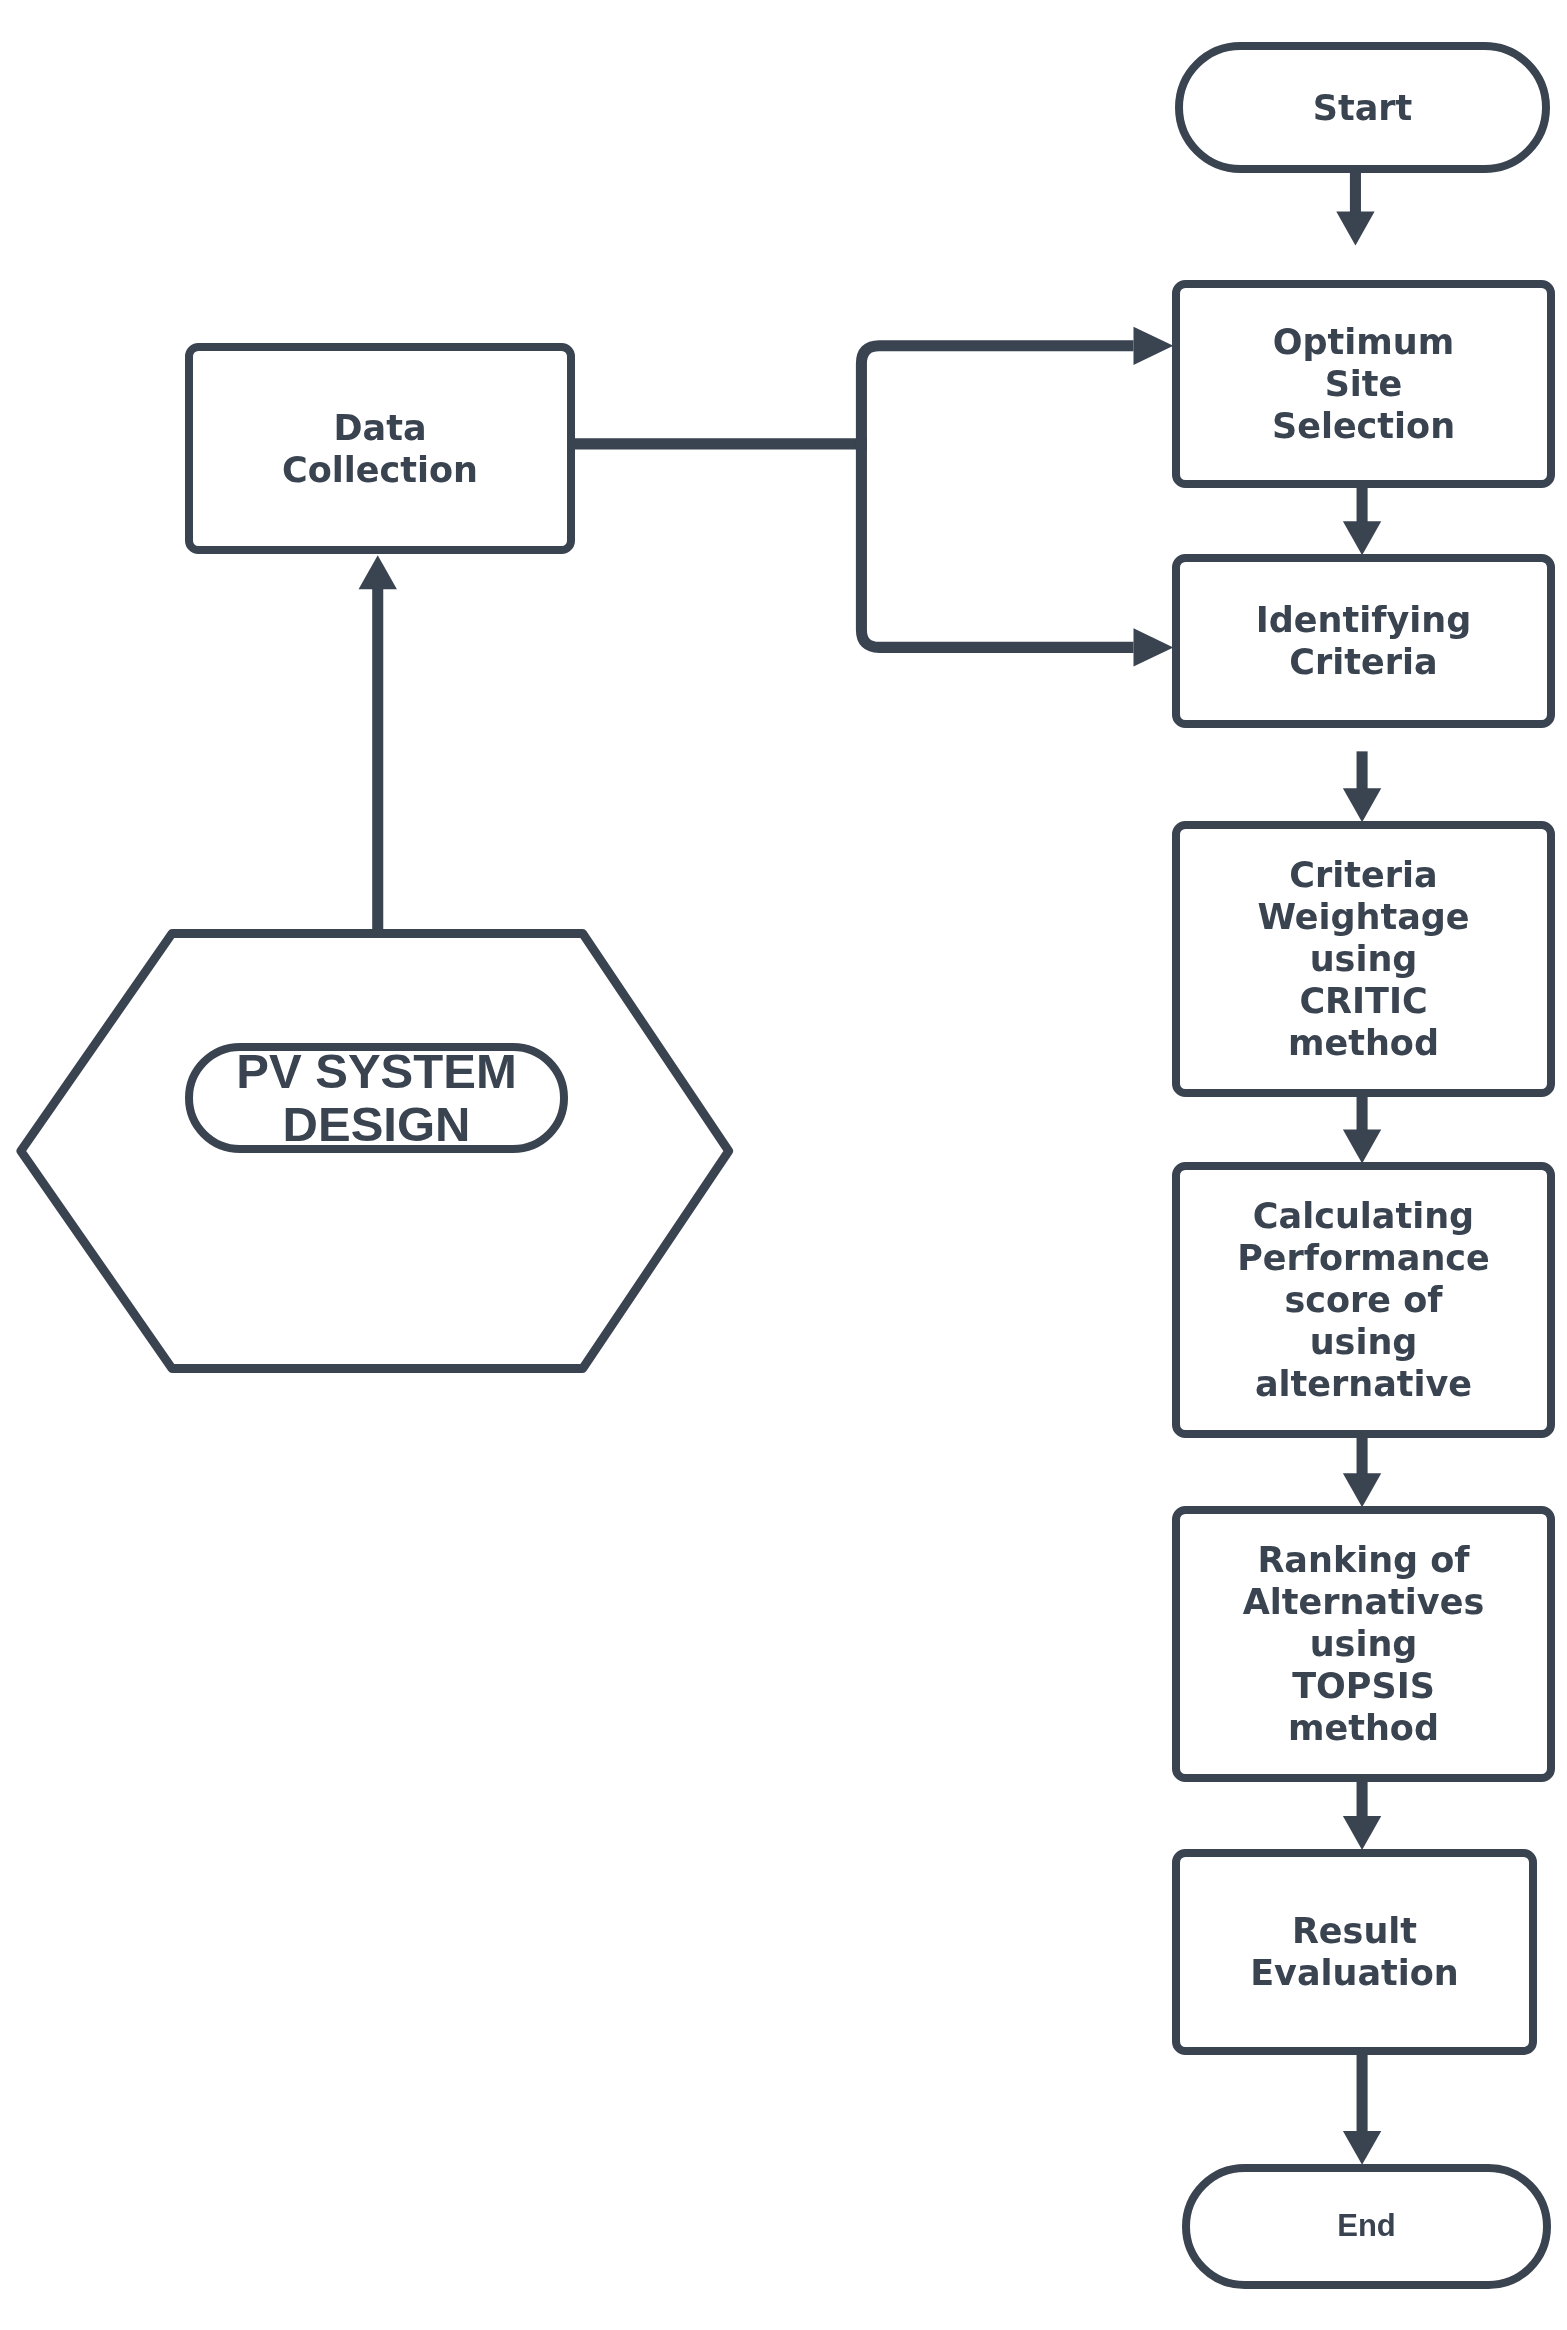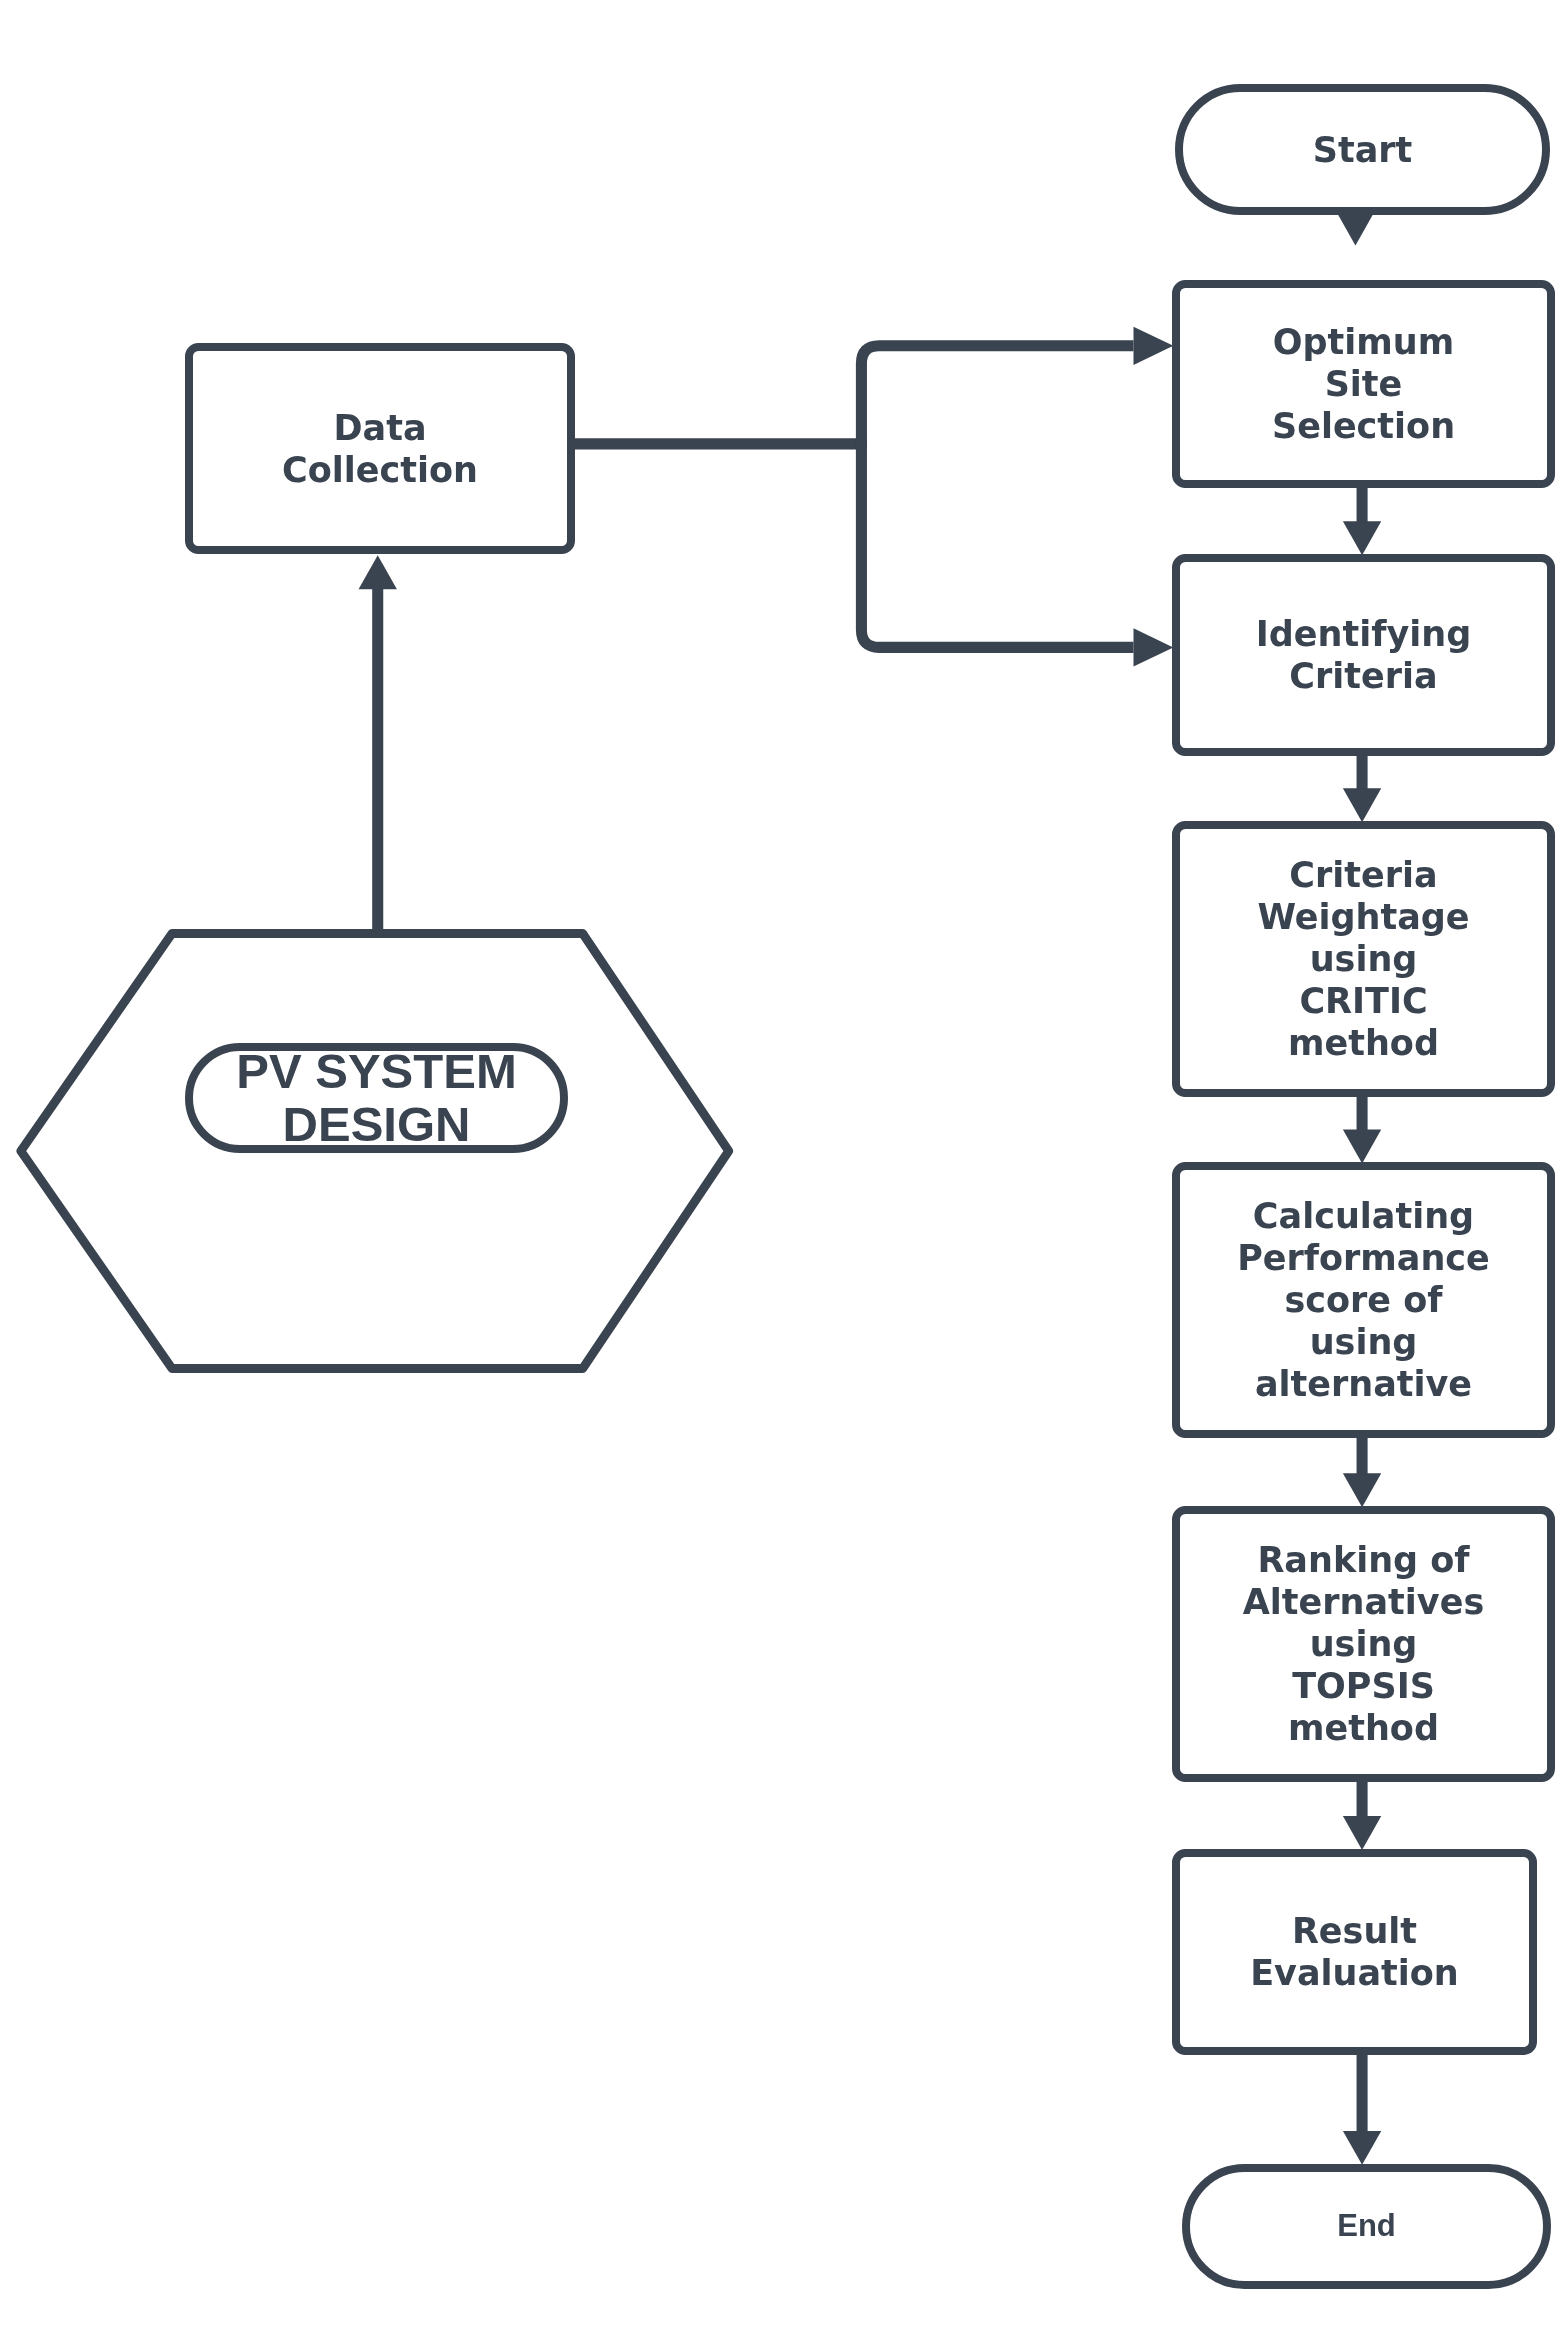--- a/index.html
+++ b/index.html
@@ -23,35 +23,35 @@
     color:#3a4350;
   }
   .node .label{
     white-space:pre-line;
     font-weight:bold;
     line-height:1.2;
   }
   .process{border-radius:13.3px;}
   .process .label{font-size:35px;}
   .terminator .label{font-size:35px;}
-  .term-start{border-radius:66px;margin-top:42px;}
+  .term-start{border-radius:66px;}
   .term-end{border-radius:63px;}
   .term-end .label{
     font-family:"Liberation Sans",sans-serif;
     font-size:31px;line-height:1.1;
   }
   .pv-oval{border-radius:78px;}
   .pv-oval .label{
     font-family:"Liberation Sans",sans-serif;
     font-size:49px;line-height:1.08;
   }
   
   .n-start{left:1175px;top:42px;width:375px;height:131px;}
   .n-optimum{left:1172px;top:244px;width:383px;height:208px;margin-top:36px;}
-  .n-identify{left:1172px;top:554px;width:383px;height:202px;}
+  .n-identify{left:1172px;top:554px;width:383px;height:174px;}
   .n-weightage{left:1172px;top:821px;width:383px;height:276px;}
   .n-performance{left:1172px;top:1162px;width:383px;height:276px;}
   .n-ranking{left:1172px;top:1506px;width:383px;height:276px;}
   .n-result{left:1172px;top:1849px;width:365px;height:206px;}
   .n-end{left:1182px;top:2164px;width:369px;height:125px;}
   .n-data{left:185px;top:343px;width:390px;height:211px;}
   .n-pv{left:185px;top:1043px;width:383px;height:110px;}
 </style>
 </head>
 <body>

